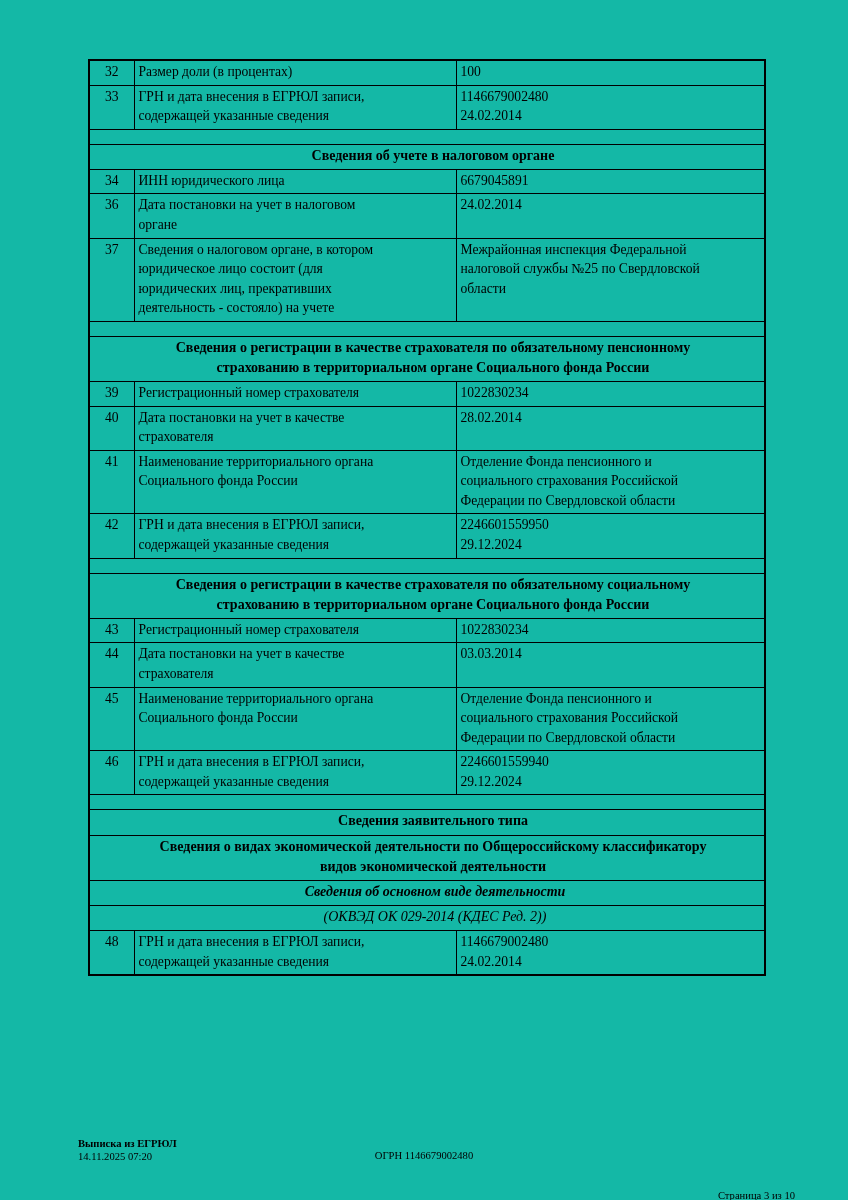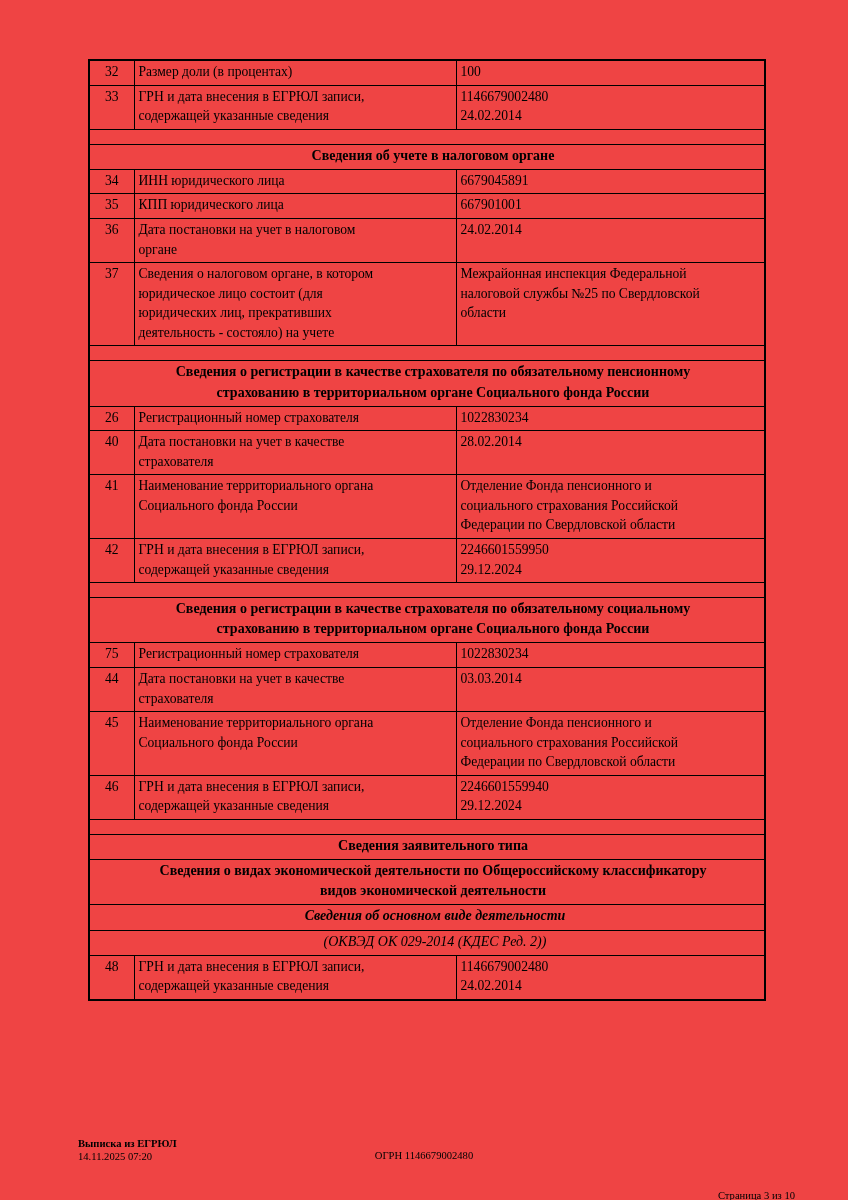--- a/index.html
+++ b/index.html
@@ -4,21 +4,21 @@
 <style>
   html, body {
     margin: 0;
     padding: 0;
     background: #ffffff;
   }
   .page {
     position: relative;
     width: 848px;
     height: 1200px;
-    background: #ef4444;
+    background: #14b8a6;
     font-family: "Liberation Serif", "DejaVu Serif", serif;
     color: #000000;
     overflow: hidden;
   }
   .table-wrap {
     position: absolute;
     left: 88px;
     top: 59px;
     width: 678px;
   }
@@ -125,25 +125,20 @@
           </tr>
           <tr class="section">
             <td colspan="3">Сведения об учете в налоговом органе</td>
           </tr>
           <tr class="data-row">
             <td class="c-num">34</td>
             <td class="c-label">ИНН юридического лица</td>
             <td class="c-value">6679045891</td>
           </tr>
           <tr class="data-row">
-            <td class="c-num">35</td>
-            <td class="c-label">КПП юридического лица</td>
-            <td class="c-value">667901001</td>
-          </tr>
-          <tr class="data-row">
             <td class="c-num">36</td>
             <td class="c-label">Дата постановки на учет в налоговом
 органе</td>
             <td class="c-value">24.02.2014</td>
           </tr>
           <tr class="data-row">
             <td class="c-num">37</td>
             <td class="c-label">Сведения о налоговом органе, в котором
 юридическое лицо состоит (для
 юридических лиц, прекративших
@@ -153,21 +148,21 @@
 области</td>
           </tr>
           <tr class="spacer">
             <td colspan="3"></td>
           </tr>
           <tr class="section">
             <td colspan="3">Сведения о регистрации в качестве страхователя по обязательному пенсионному
 страхованию в территориальном органе Социального фонда России</td>
           </tr>
           <tr class="data-row">
-            <td class="c-num">26</td>
+            <td class="c-num">39</td>
             <td class="c-label">Регистрационный номер страхователя</td>
             <td class="c-value">1022830234</td>
           </tr>
           <tr class="data-row">
             <td class="c-num">40</td>
             <td class="c-label">Дата постановки на учет в качестве
 страхователя</td>
             <td class="c-value">28.02.2014</td>
           </tr>
           <tr class="data-row">
@@ -186,21 +181,21 @@
 29.12.2024</td>
           </tr>
           <tr class="spacer">
             <td colspan="3"></td>
           </tr>
           <tr class="section">
             <td colspan="3">Сведения о регистрации в качестве страхователя по обязательному социальному
 страхованию в территориальном органе Социального фонда России</td>
           </tr>
           <tr class="data-row">
-            <td class="c-num">75</td>
+            <td class="c-num">43</td>
             <td class="c-label">Регистрационный номер страхователя</td>
             <td class="c-value">1022830234</td>
           </tr>
           <tr class="data-row">
             <td class="c-num">44</td>
             <td class="c-label">Дата постановки на учет в качестве
 страхователя</td>
             <td class="c-value">03.03.2014</td>
           </tr>
           <tr class="data-row">

